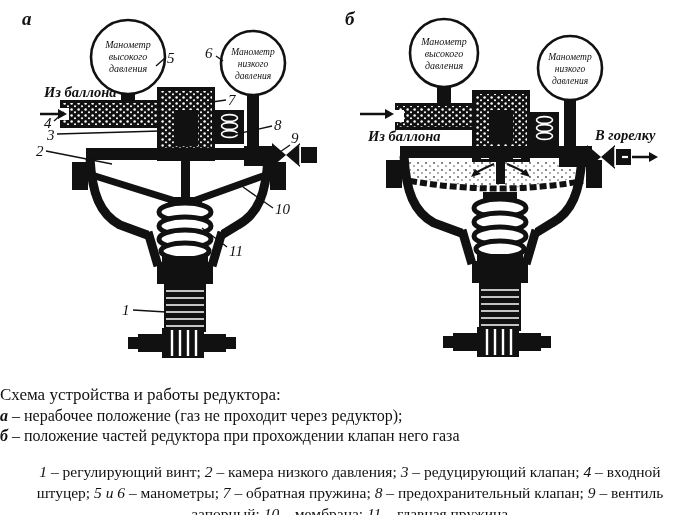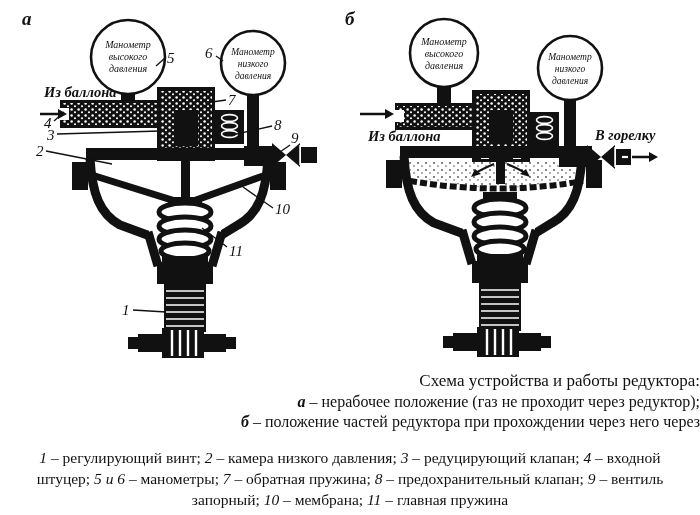--- a/index.html
+++ b/index.html
@@ -1,19 +1,19 @@
 <!DOCTYPE html>
 <html><head>
 <meta charset="utf-8">
 <style>
   html,body{margin:0;padding:0;background:#ffffff;width:700px;height:515px;overflow:hidden;}
   body{font-family:"Liberation Serif",serif;color:#111;}
   .figure{width:700px;height:368px;position:relative;}
   svg{display:block;}
-  .caption{text-align:right;line-height:1.28;margin-top:2px;}
+  .caption{text-align:left;line-height:1.28;margin-top:16px;}
   .caption-title{font-size:17px;}
   .caption-line{font-size:16px;}
   .cap-key{font-style:italic;font-weight:bold;}
   .legend{max-width:676px;margin:15px auto 0 auto;text-align:center;font-size:15.5px;line-height:1.35;}
   .num{font-style:italic;}
   .glabel{font-style:italic;}
   text{fill:#111;}
 </style>
 </head>
 <body>
@@ -263,18 +263,18 @@
       <text x="570" y="72" font-size="9.5" class="glabel" text-anchor="middle">низкого</text>
       <text x="570" y="84" font-size="9.5" class="glabel" text-anchor="middle">давления</text>
     </g>
   </g>
 </svg>
 </div>
 
 <div class="caption">
   <div class="caption-title">Схема устройства и работы редуктора:</div>
   <div class="caption-line"><span class="cap-key">а</span> <span>– нерабочее положение (газ не проходит через редуктор);</span></div>
-  <div class="caption-line"><span class="cap-key">б</span> <span>– положение частей редуктора при прохождении через него через</span></div>
+  <div class="caption-line"><span class="cap-key">б</span> <span>– положение частей редуктора при прохождении клапан него газа</span></div>
 </div>
 
 <div class="legend">
   <span class="li"><span class="num">1</span><span> – регулирующий винт; </span></span><span class="li"><span class="num">2</span><span> – камера низкого давления; </span></span><span class="li"><span class="num">3</span><span> – редуцирующий клапан; </span></span><span class="li"><span class="num">4</span><span> – входной штуцер; </span></span><span class="li"><span class="num">5 и 6</span><span> – манометры; </span></span><span class="li"><span class="num">7</span><span> – обратная пружина; </span></span><span class="li"><span class="num">8</span><span> – предохранительный клапан; </span></span><span class="li"><span class="num">9</span><span> – вентиль запорный; </span></span><span class="li"><span class="num">10</span><span> – мембрана; </span></span><span class="li"><span class="num">11</span><span> – главная пружина</span></span>
 </div>
 
 </body></html>

